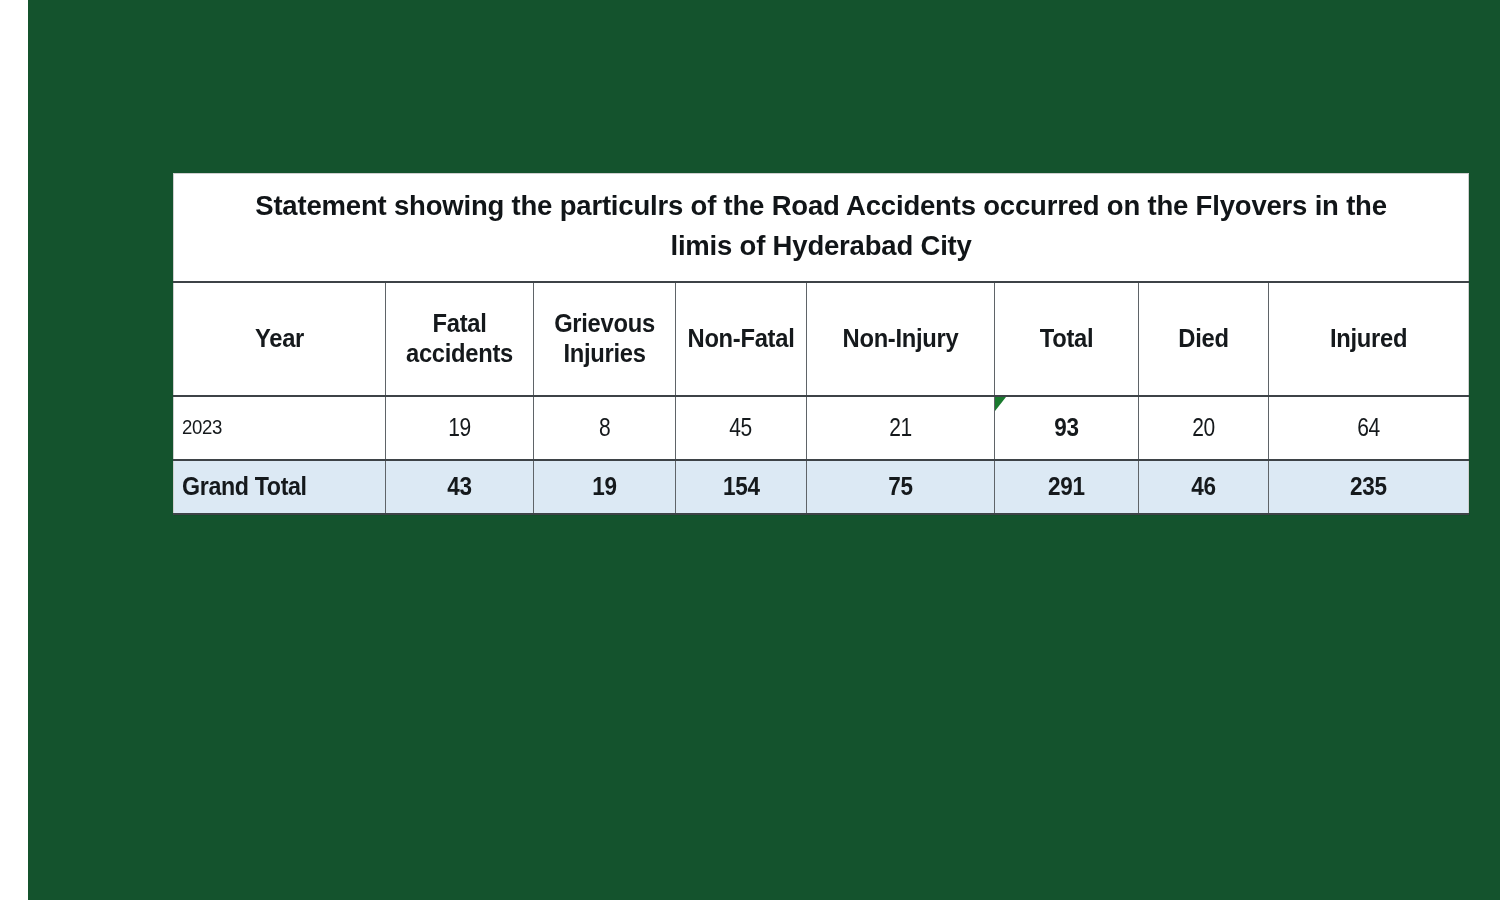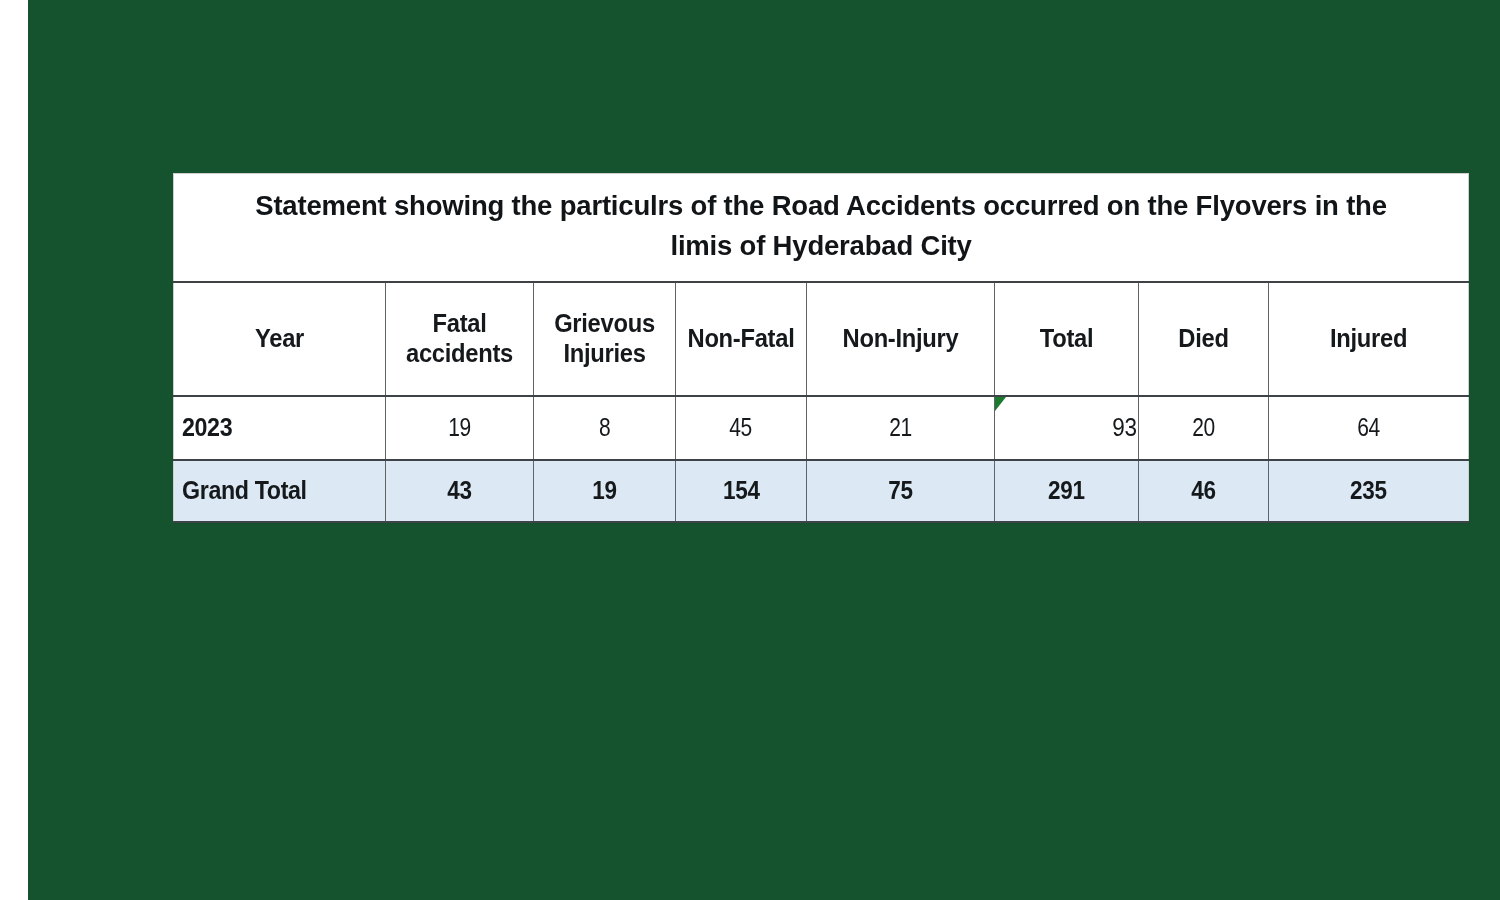--- a/index.html
+++ b/index.html
@@ -79,54 +79,54 @@
   .hdr-label { display: block; transform: scaleX(0.95); }
 
   
   .data-row td { height: 64px; }
   .data-row td:first-child { border-left: 1px solid #cfcfcf !important; }
   .data-row td:last-child  { border-right: 1px solid #cfcfcf !important; }
 
   .year-cell {
     text-align: left;
     padding-left: 8px !important;
-    font-size: 25px;
-    font-weight: 700;
+    font-size: 20px;
+    font-weight: 400;
     letter-spacing: -0.4px;
     white-space: nowrap;
   }
   .year-cell .cell-inner { display: inline-block; transform: scaleX(0.93); transform-origin: left center; }
 
   .num-cell {
     text-align: center;
     font-size: 25px;
     font-weight: 400;
     letter-spacing: -0.3px;
   }
   .num-cell .cell-inner { display: inline-block; transform: scaleX(0.84); }
 
-  .num-cell.strong { font-weight: 400; text-align: right; }
+  .num-cell.strong { font-weight: 700; }
   .num-cell.strong .cell-inner { transform: scaleX(0.90); }
 
   
   .total-cell { position: relative; }
   .err-marker {
     position: absolute;
     top: 0;
     left: 0;
     width: 0;
     height: 0;
     border-left: 11px solid #1a7a2e;
     border-bottom: 14px solid transparent;
     pointer-events: none;
   }
 
   
   .grand-row td {
-    height: 62px;
+    height: 54px;
     background: #dce9f4 !important;
     font-weight: 700;
     border-top: 2px solid #3e4347 !important;
     border-bottom: 2px solid #3e4347 !important;
     text-decoration: underline;
   }
   .grand-row td:first-child { border-left: 1px solid #cfcfcf !important; }
   .grand-row td:last-child  { border-right: 1px solid #cfcfcf !important; }
   .grand-row .year-cell { font-size: 25px; }
   .grand-row .num-cell  { font-size: 25px; font-weight: 700; }

